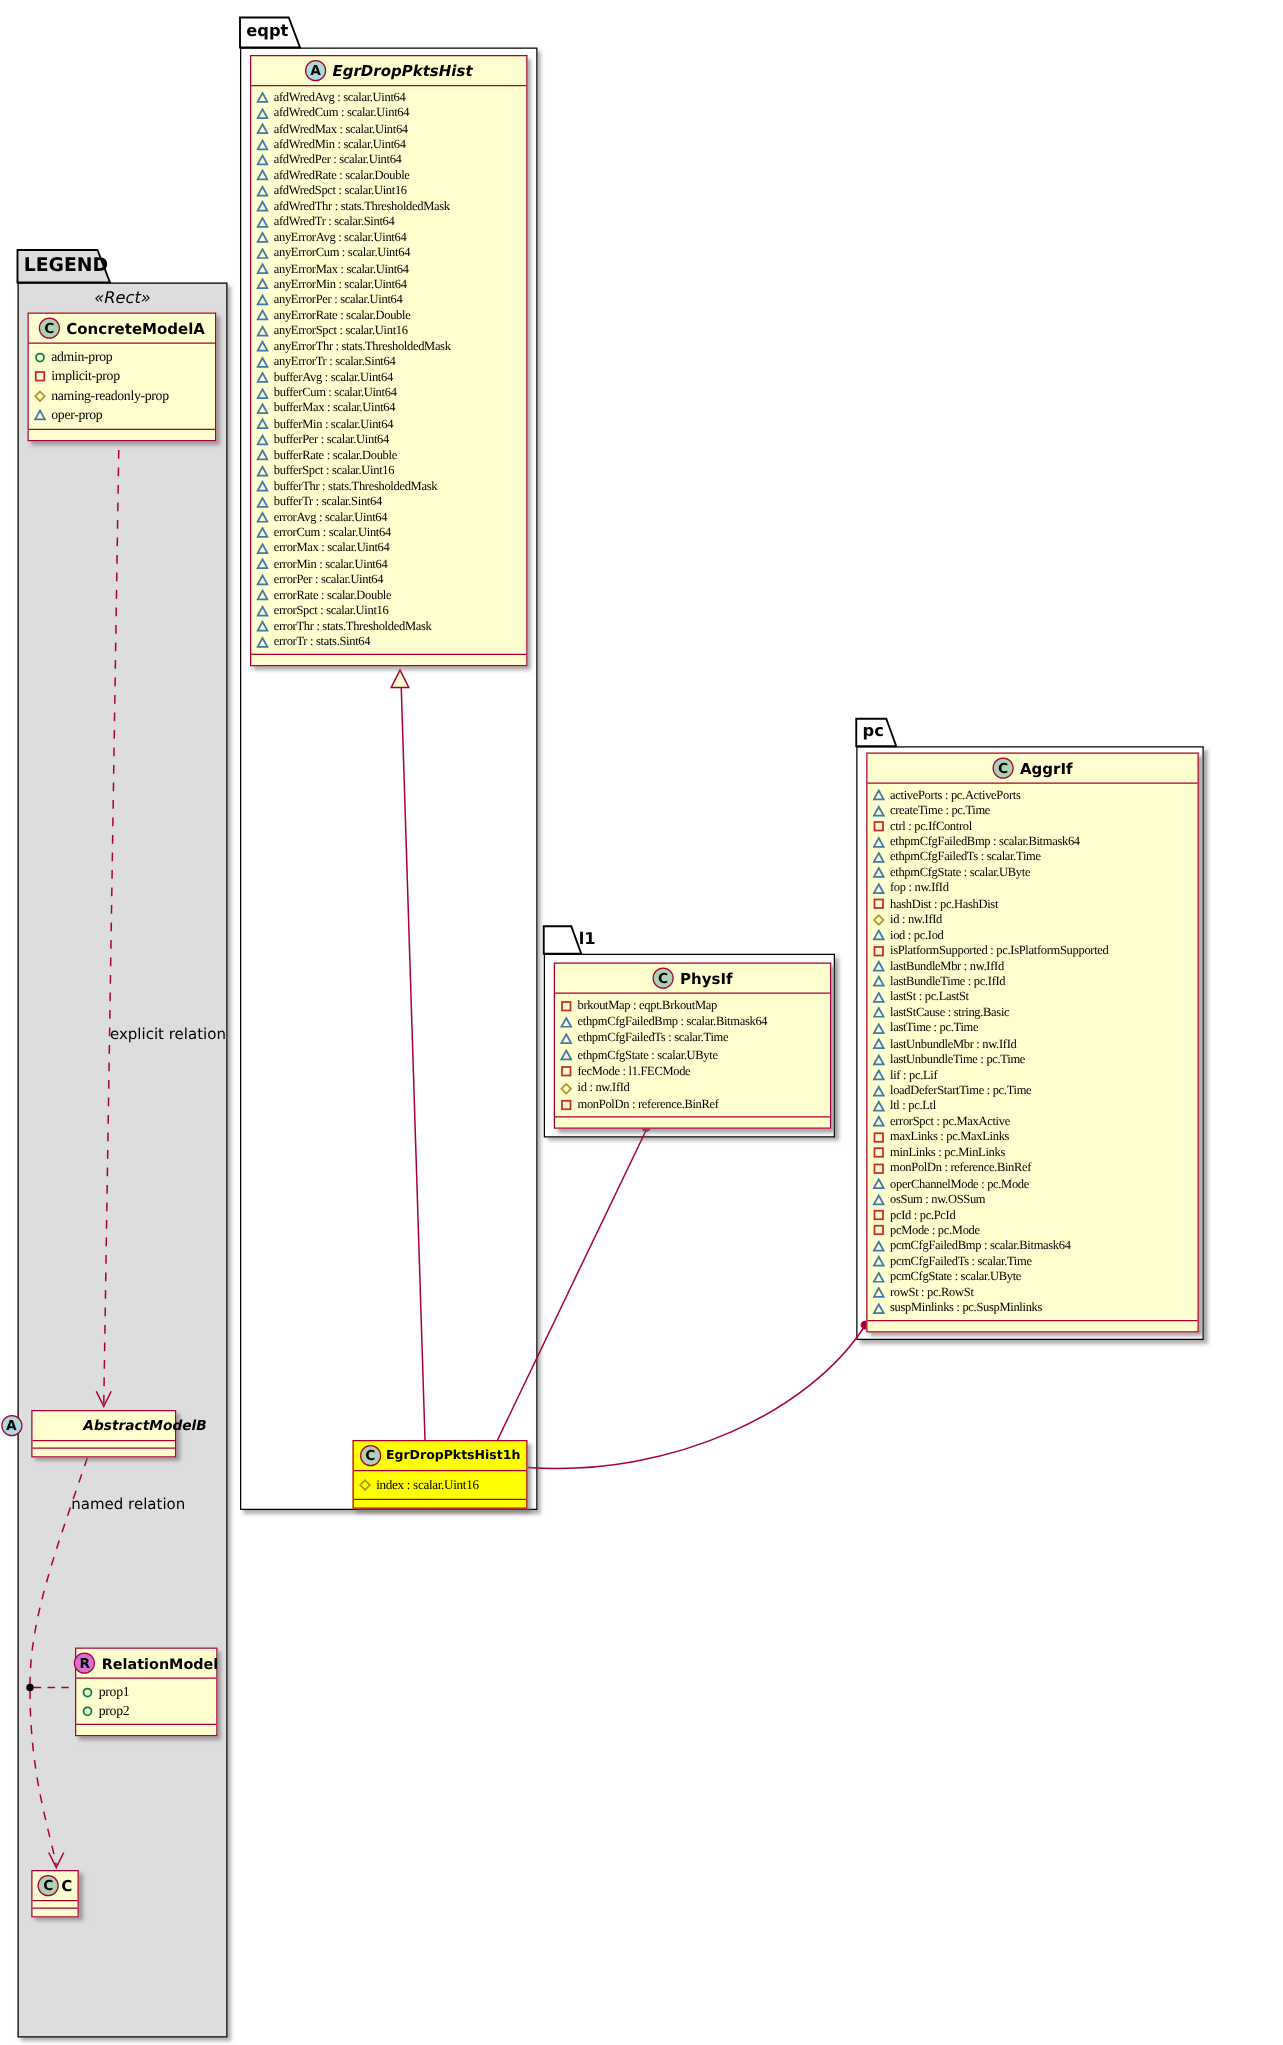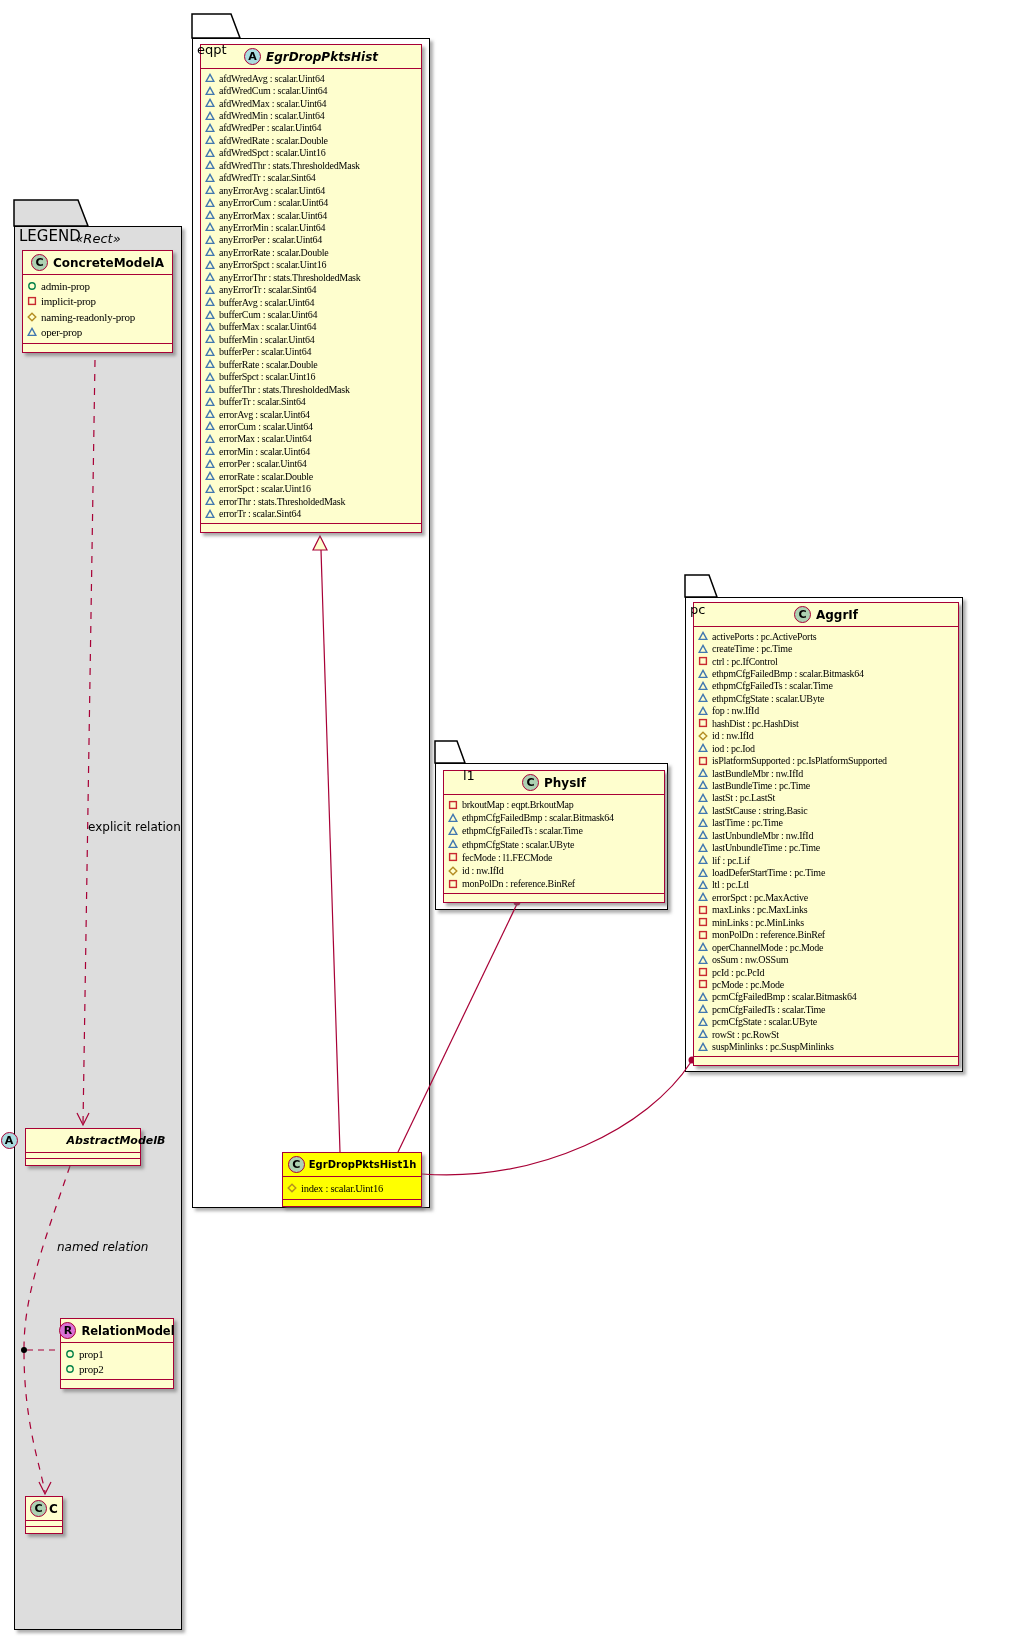--- a/index.html
+++ b/index.html
@@ -5,21 +5,21 @@
   * { margin:0; padding:0; box-sizing:border-box; }
   body { font-family:"DejaVu Sans", sans-serif; background:#ffffff; }
   .canvas { position:relative; width:1026px; height:1636px; background:#ffffff; overflow:hidden; }
 
   .pkg { position:absolute; border:1.5px solid #000; background:#fff; z-index:1;
          box-shadow:3px 3px 3px rgba(110,110,110,.55); }
   .pkg.gray { background:#DDDDDD; }
 
   .overlay { position:absolute; left:0; top:0; z-index:2; pointer-events:none; }
 
-  .pkg-label { position:absolute; z-index:4; font-weight:normal; font-size:13px; color:#000;margin-top:24px; }
+  .pkg-label { position:absolute; z-index:4; font-weight:bold; font-size:13px; color:#000; }
   .legend-label { font-size:15px; }
 
   .stereotype { position:absolute; z-index:4; font-style:italic; font-size:13px; text-align:center; color:#000; }
   .rel-label { position:absolute; z-index:4; font-size:12px; color:#000; white-space:nowrap; }
 
   .uml-class { position:absolute; z-index:3; background:#FEFECE; border:1.5px solid #A80036;
                box-shadow:3px 3px 3px rgba(110,110,110,.6); }
   .uml-class.highlight { background:#FFFF00; }
 
   .uml-title { display:flex; align-items:center; justify-content:center; gap:5px;
@@ -85,21 +85,21 @@
   </svg>
 
   <div class="pkg-label legend-label" style="left:19px; top:203px;">LEGEND</div>
   <div class="pkg-label" style="left:197px; top:18px;">eqpt</div>
   <div class="pkg-label" style="left:463px; top:744px;">l1</div>
   <div class="pkg-label" style="left:690px; top:578px;">pc</div>
 
   <div class="stereotype" style="left:14px; top:231px; width:168px;">«Rect»</div>
 
   <div class="rel-label" style="left:88px; top:820px;">explicit relation</div>
-  <div class="rel-label" style="left:57px; top:1240px;font-style:italic;">named relation</div>
+  <div class="rel-label" style="left:57px; top:1196px;">named relation</div>
 
   <div class="uml-class" style="left:22px; top:250px; width:151px;">
     <div class="uml-title">
       <span class="spot">C</span>
       <span class="title-text">ConcreteModelA</span>
     </div>
     <div class="uml-attrs attrs-md">
         <div class="attr-row">
           <svg viewBox="0 0 10 10">
             <circle cx="5" cy="5" r="3.2" fill="none" stroke="#038048" stroke-width="1.4"></circle>
@@ -381,21 +381,21 @@
         <div class="attr-row">
           <svg viewBox="0 0 10 10">
             <path d="M5 1.4 L8.9 8.4 L1.1 8.4 Z" fill="none" stroke="#4177AF" stroke-width="1.4"></path>
           </svg>
           <span class="attr-text">errorThr : stats.ThresholdedMask</span>
         </div>
         <div class="attr-row">
           <svg viewBox="0 0 10 10">
             <path d="M5 1.4 L8.9 8.4 L1.1 8.4 Z" fill="none" stroke="#4177AF" stroke-width="1.4"></path>
           </svg>
-          <span class="attr-text">errorTr : scalar.Sint64</span>
+          <span class="attr-text">errorTr : stats.Sint64</span>
         </div>
       </div>
     <div class="uml-methods"></div>
   </div>
 
   <div class="uml-class highlight" style="left:282px; top:1152px; width:140px;">
     <div class="uml-title" style="padding:3px 3px; gap:4px;">
       <span class="spot">C</span>
       <span class="title-text" style="font-size:10px;">EgrDropPktsHist1h</span>
     </div>
@@ -537,21 +537,21 @@
         <div class="attr-row">
           <svg viewBox="0 0 10 10">
             <path d="M5 1.4 L8.9 8.4 L1.1 8.4 Z" fill="none" stroke="#4177AF" stroke-width="1.4"></path>
           </svg>
           <span class="attr-text">lastBundleMbr : nw.IfId</span>
         </div>
         <div class="attr-row">
           <svg viewBox="0 0 10 10">
             <path d="M5 1.4 L8.9 8.4 L1.1 8.4 Z" fill="none" stroke="#4177AF" stroke-width="1.4"></path>
           </svg>
-          <span class="attr-text">lastBundleTime : pc.Time</span>
+          <span class="attr-text">lastBundleTime : pc.IfId</span>
         </div>
         <div class="attr-row">
           <svg viewBox="0 0 10 10">
             <path d="M5 1.4 L8.9 8.4 L1.1 8.4 Z" fill="none" stroke="#4177AF" stroke-width="1.4"></path>
           </svg>
           <span class="attr-text">lastSt : pc.LastSt</span>
         </div>
         <div class="attr-row">
           <svg viewBox="0 0 10 10">
             <path d="M5 1.4 L8.9 8.4 L1.1 8.4 Z" fill="none" stroke="#4177AF" stroke-width="1.4"></path>

